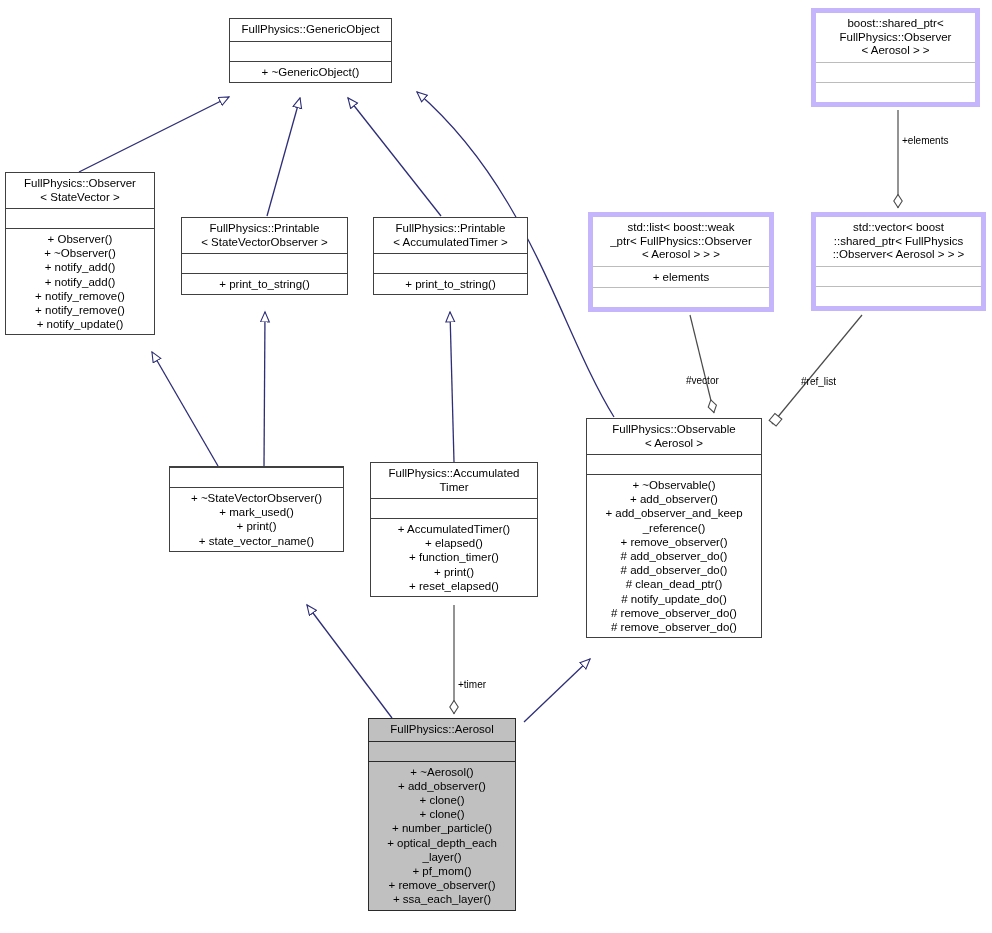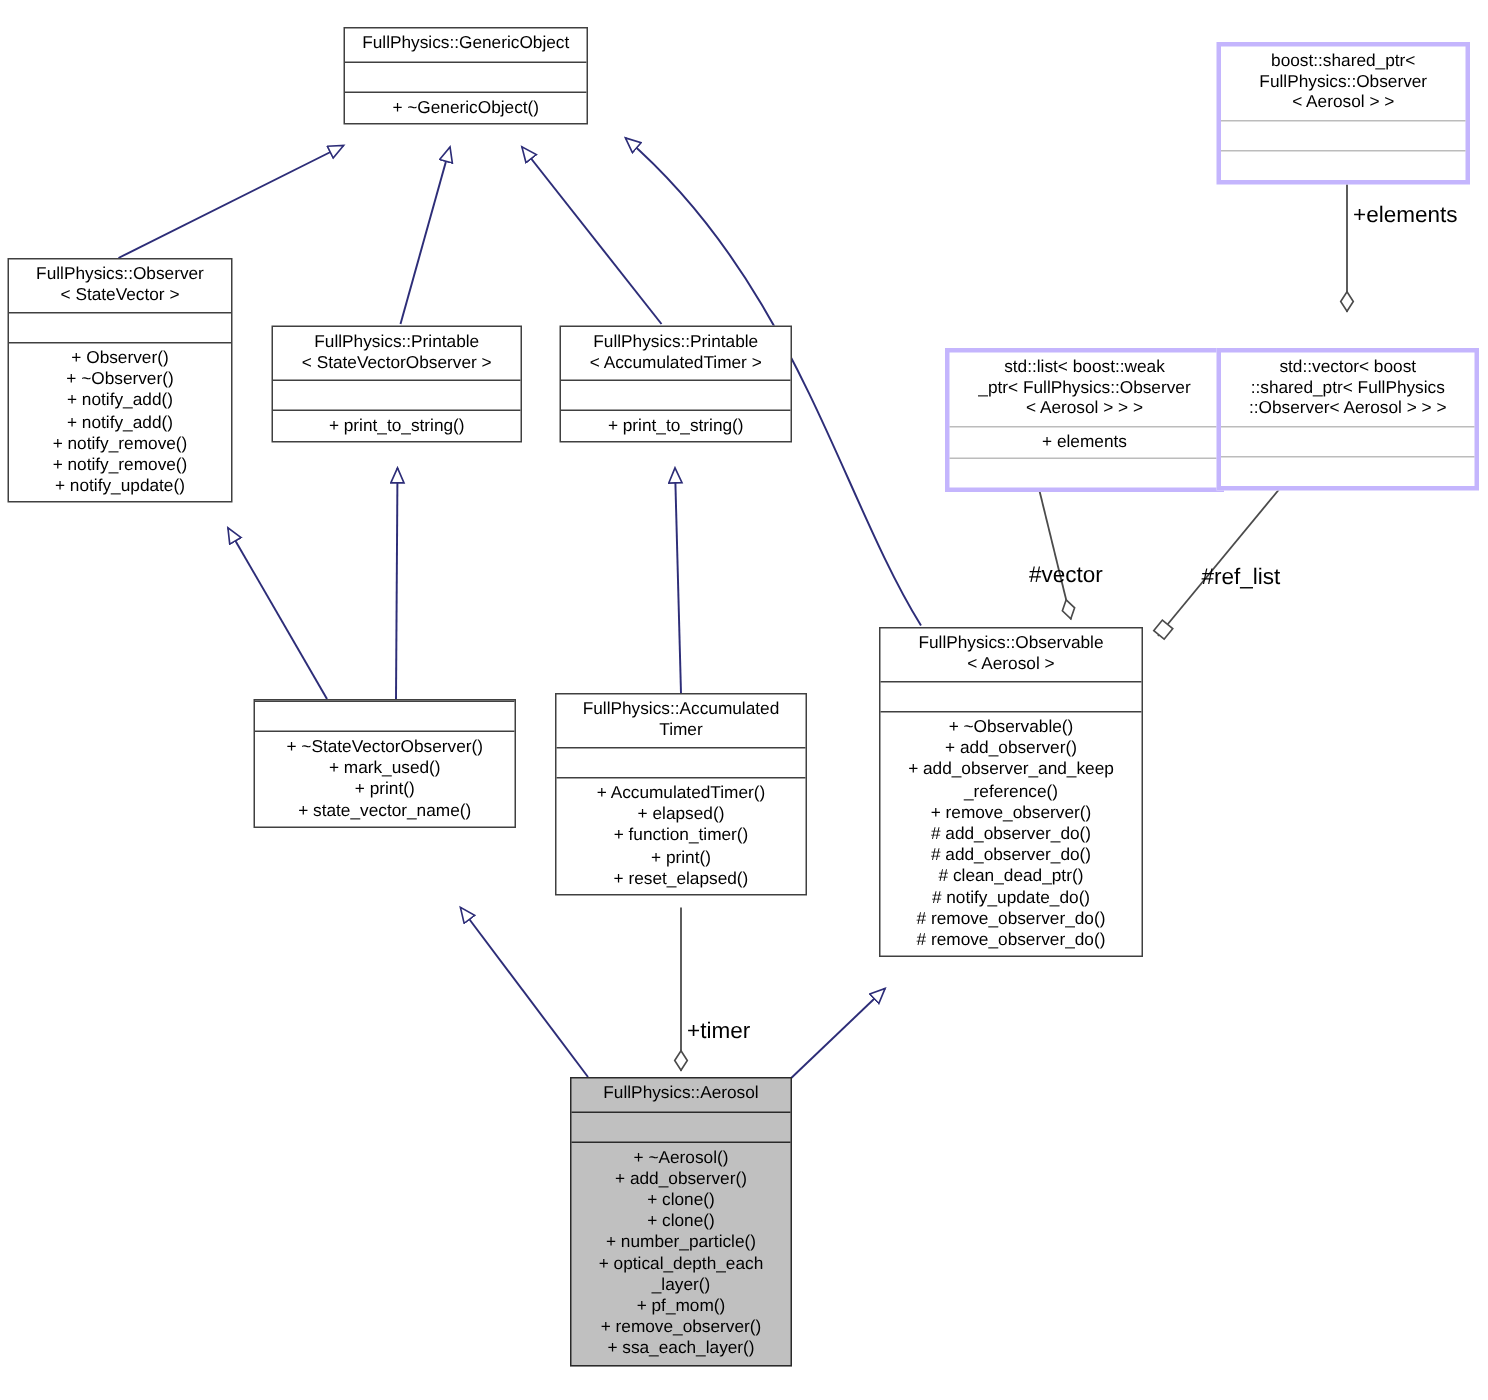--- a/index.html
+++ b/index.html
@@ -28,22 +28,21 @@
   .node {
     position: absolute;
     box-sizing: border-box;
     background: #ffffff;
     border: 1px solid #404040;
     font-size: 11.5px;
     color: #000000;
     z-index: 5;
   }
   .node.thin {
-    border: 3px solid #c4b5fd;
-    margin-top: 20px;
+    border: 5px solid #c4b5fd;
   }
   .node.highlight {
     background: #c0c0c0;
     border: 1px solid #2a2a2a;
   }
   .node .title {
     padding: 4px 5px 4px 5px;
     text-align: center;
     line-height: 13.5px;
     white-space: pre-line;
@@ -67,21 +66,21 @@
     text-align: center;
     white-space: pre-line;
     min-height: 11px;
   }
   .node .attrs.empty,
   .node .ops.empty {
     min-height: 13px;
   }
   .edge-label {
     position: absolute;
-    font-size: 15px;
+    font-size: 10px;
     color: #000000;
     white-space: nowrap;
     z-index: 6;
     background: transparent;
   }
 </style>
 </head>
 <body>
 
 <div id="diagram">
@@ -170,21 +169,21 @@
 
   <div class="node" style="left:373px; top:217px; width:155px;">
     <div class="title">FullPhysics::Printable
 &lt; AccumulatedTimer &gt;</div>
     <div class="sep"></div>
     <div class="attrs empty"></div>
     <div class="sep"></div>
     <div class="ops">+  print_to_string()</div>
   </div>
 
-  <div class="node thin" style="left:630px; top:212px; width:186px;">
+  <div class="node thin" style="left:588px; top:212px; width:186px;">
     <div class="title">std::list&lt; boost::weak
 _ptr&lt; FullPhysics::Observer
 &lt; Aerosol &gt; &gt; &gt;</div>
     <div class="sep"></div>
     <div class="attrs">+  elements</div>
     <div class="sep"></div>
     <div class="ops empty"></div>
   </div>
 
   <div class="node thin" style="left:811px; top:212px; width:175px;">
@@ -232,21 +231,21 @@
     <div class="sep"></div>
     <div class="attrs empty"></div>
     <div class="sep"></div>
     <div class="ops">+  AccumulatedTimer()
 +  elapsed()
 +  function_timer()
 +  print()
 +  reset_elapsed()</div>
   </div>
 
-  <div class="node highlight" style="left:380px; top:718px; width:148px;">
+  <div class="node highlight" style="left:368px; top:718px; width:148px;">
     <div class="title">FullPhysics::Aerosol</div>
     <div class="sep"></div>
     <div class="attrs empty"></div>
     <div class="sep"></div>
     <div class="ops">+  ~Aerosol()
 +  add_observer()
 +  clone()
 +  clone()
 +  number_particle()
 +  optical_depth_each

